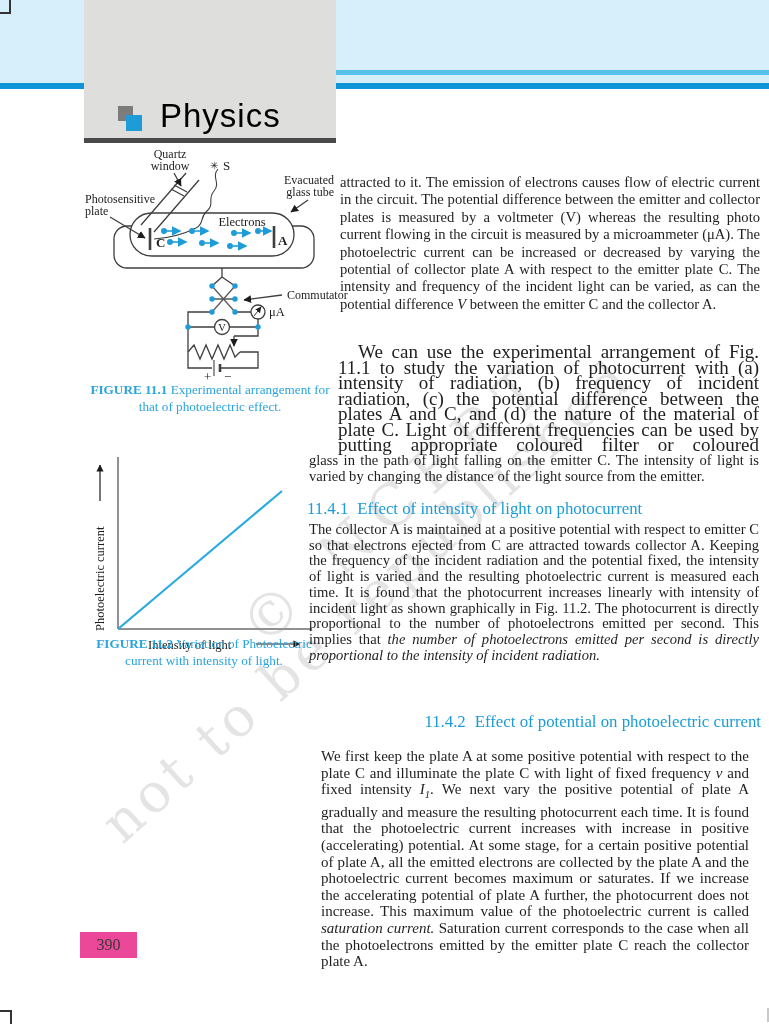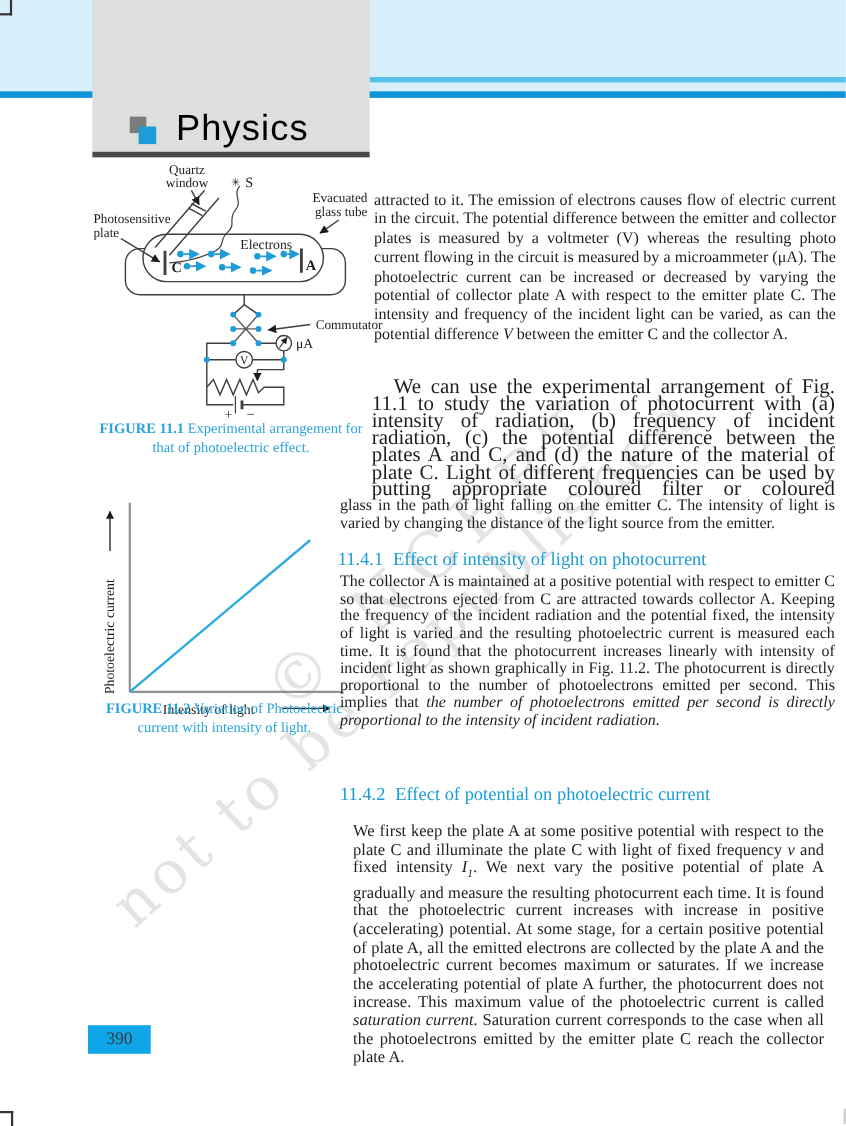--- a/index.html
+++ b/index.html
@@ -31,30 +31,30 @@
   .cap1{left:88px;top:382px;width:244px;}
   .cap2{left:86px;top:636px;width:236px;}
   .caption b{font-weight:bold;}
   
   .btxt{position:absolute;text-align:justify;color:#1e1e1e;}
   .p1{left:340px;top:149px;width:420px;font-size:14.6px;line-height:17.4px;margin-top:25px;}
   .p2a{left:338px;top:344px;width:421px;font-size:19px;line-height:15.5px;text-indent:20px;text-align-last:justify;}
   .p2b{left:309px;top:453px;width:450px;font-size:14.6px;line-height:15.5px;}
   .h-sec{position:absolute;font-size:16.8px;font-weight:normal;color:#1B9CD8;font-family:"Liberation Serif",serif;}
   .h1{left:307px;top:499px;width:455px;}
-  .h2{left:309px;top:712px;width:452px;text-align:left;}
+  .h2{left:309px;top:712px;width:452px;text-align:right;}
   .h-sec .num{margin-right:9px;}
   .s1p{left:309px;top:522px;width:450px;font-size:14.6px;line-height:15.7px;}
   .s2p{left:309px;top:736px;width:452px;font-size:15px;line-height:16.6px;}
   .s2p p{margin:12px;}
   .s2p p.second{text-indent:26px;}
   .seg-italic{font-style:italic;}
   .seg-sub{font-style:italic;font-size:.7em;vertical-align:sub;}
   
-  .pgnum{position:absolute;left:80px;top:932px;width:57px;height:26px;background:#0ea5e9;
+  .pgnum{position:absolute;left:80px;top:932px;width:57px;height:26px;background:#ec4899;
          color:#3a3a3a;font-size:16px;text-align:center;line-height:26px;}
   .footer{position:absolute;left:0;top:981px;width:769px;text-align:center;font-size:11px;
           color:#444;font-family:"Liberation Sans",sans-serif;}
   svg text{font-family:"Liberation Serif",serif;fill:#1c1c1c;}
 </style>
 </head>
 <body>
 
 <div class="page">
 

